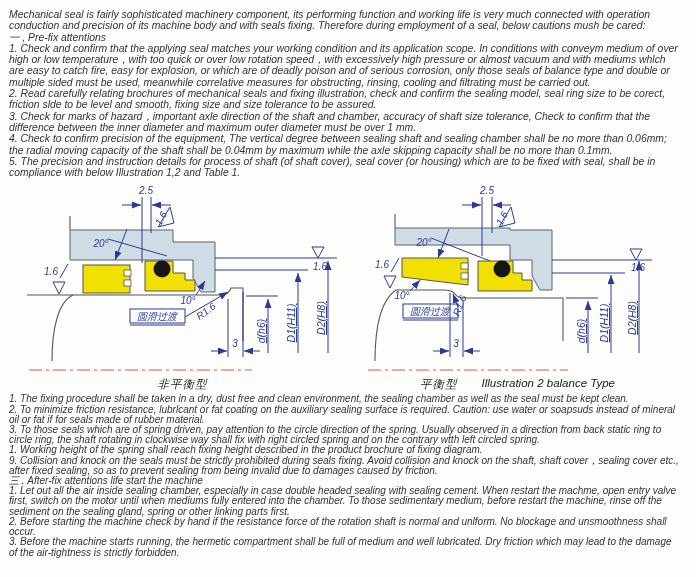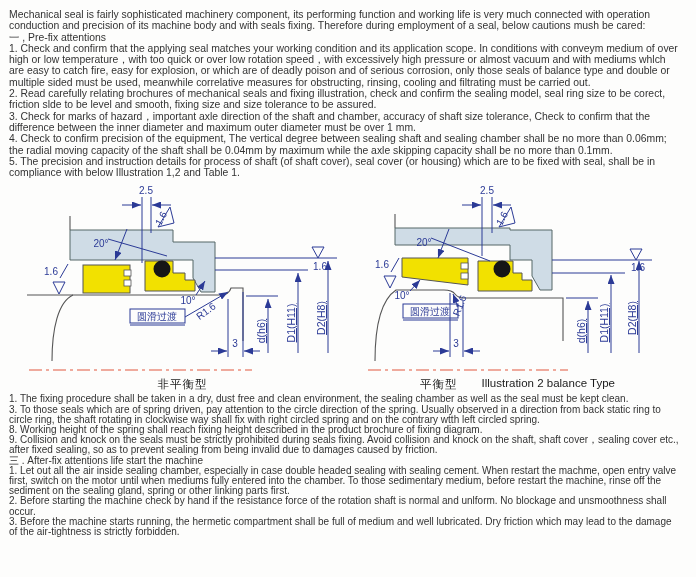--- a/index.html
+++ b/index.html
@@ -1,18 +1,18 @@
 <!DOCTYPE html>
 <html style="--c-housing: #cfdce6; --c-seal: #f2e100; --c-oring: #161616; --c-dimension: #2b3a96; --c-centerline: #e2593f;"><head>
 <meta charset="utf-8">
 <style>
   html,body{margin:0;padding:0;background:#fdfdfc;}
   body{width:696px;height:577px;overflow:hidden;
        font-family:"Liberation Sans",sans-serif;color:#333;}
-  .page{padding:9px 14px 0 9px;}
+  .page{padding:9px 14px 0 9px;font-style:italic;}
   p{margin:0;}
   .top-text{font-size:10.4px;line-height:11.3px;}
   .bottom-text{font-size:10px;line-height:10.2px;}
   .sec-head{margin:0;font-weight:normal;}
   .figures{display:flex;margin:5px 0 2px 6px;}
   figure{margin:0;width:338px;}
   figcaption{display:flex;justify-content:center;gap:24px;
              font-size:11.5px;color:#1b1b1b;margin-top:-2px;}
   figcaption .cn{letter-spacing:1px;}
   
@@ -205,22 +205,23 @@
       </svg>
       <figcaption>
         <span class="cn">平衡型</span>
         <span>Illustration 2 balance Type</span>
       </figcaption>
     </figure>
   </div>
 
   <div class="bottom-text">
     <p>1. The fixing procedure shall be taken in a dry, dust free and clean environment, the sealing chamber as well as the seal must be kept clean.</p>
+    <p>2. To minimize friction resistance, lubrlcant or fat coating on the auxiliary sealing surface is required. Caution: use water or soapsuds instead of mineral oil or fat if for seals made of rubber material.</p>
     <p>3. To those seals which are of spring driven, pay attention to the circle direction of the spring. Usually observed in a direction from back static ring to circle ring, the shaft rotating in clockwise way shall fix with right circled spring and on the contrary wtth left circled spring.</p>
-    <p>8. Working height of the spring shall reach fixing height described in the product brochure of fixing diagram.</p>
+    <p>1. Working height of the spring shall reach fixing height described in the product brochure of fixing diagram.</p>
     <p>9. Collision and knock on the seals must be strictly prohibited during seals fixing. Avoid collision and knock on the shaft, shaft cover，sealing cover etc., after fixed sealing, so as to prevent sealing from being invalid due to damages caused by friction.</p>
   </div>
 
   <div class="bottom-text">
     <p class="sec-head">三 . After-fix attentions life start the machine</p>
     <p>1. Let out all the air inside sealing chamber, especially in case double headed sealing with sealing cement. When restart the machme, open entry valve first, switch on the motor until when mediums fully entered into the chamber. To those sedimentary medium, before restart the machine, rinse off the sediment on the sealing gland, spring or other linking parts first.</p>
     <p>2. Before starting the machine check by hand if the resistance force of the rotation shaft is normal and unlform. No blockage and unsmoothness shall occur.</p>
     <p>3. Before the machine starts running, the hermetic compartment shall be full of medium and well lubricated. Dry friction which may lead to the damage of the air-tightness is strictly forbidden.</p>
   </div>
 

